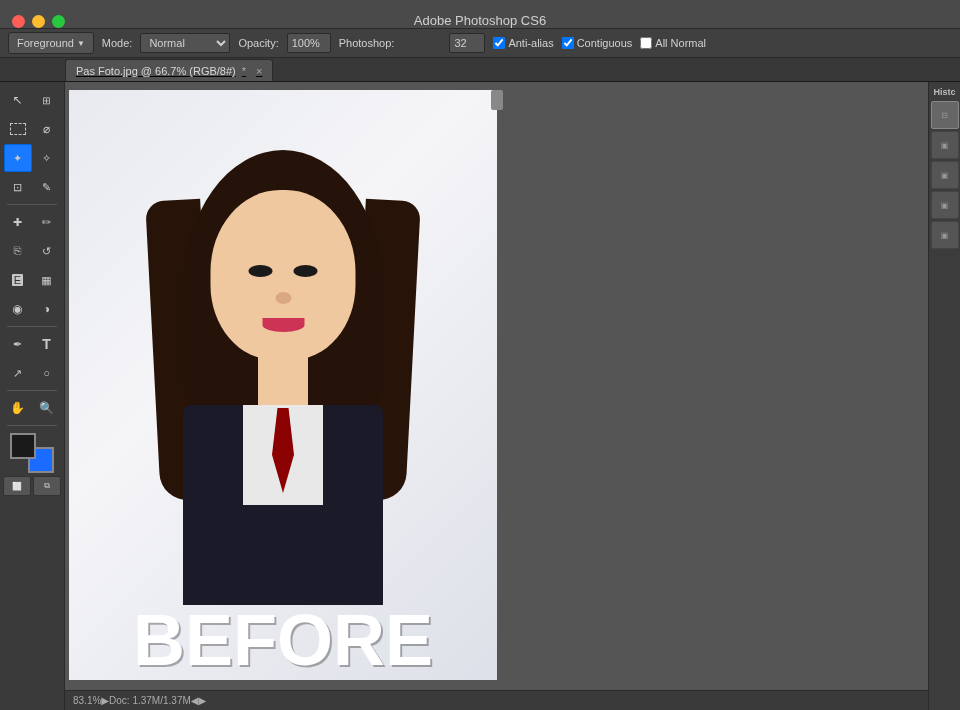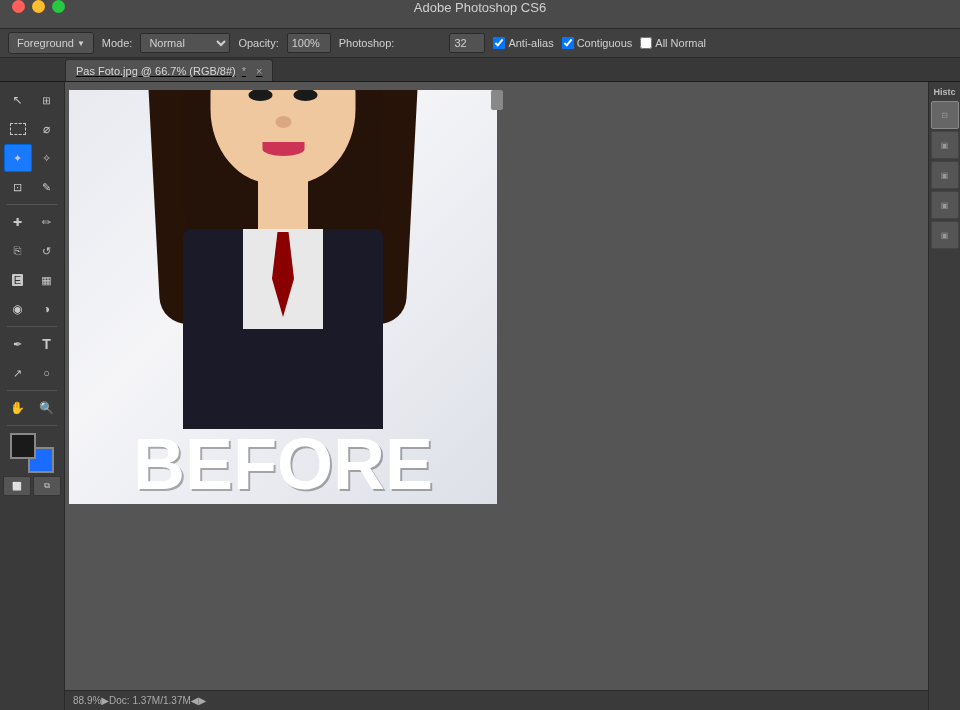--- a/index.html
+++ b/index.html
@@ -10,21 +10,21 @@
       font-family: -apple-system, BlinkMacSystemFont, 'Helvetica Neue', Arial, sans-serif;
       overflow: hidden;
       user-select: none;
     }
 
     
     .title-bar {
       height: 28px;
       background: #4a4a4a;
       display: flex;
-      align-items: flex-start;
+      align-items: flex-end;
       justify-content: center;
       position: relative;
     }
     .title-bar-title {
       color: #d0d0d0;
       font-size: 13px;
       font-weight: 500;
     }
     .traffic-lights {
       position: absolute;
@@ -582,21 +582,21 @@
 
     <div class="mode-icons">
       <div class="mode-icon-btn" style="font-size:8px;">⬜</div>
       <div class="mode-icon-btn" style="font-size:8px;">⧉</div>
     </div>
   </div>
 
   <div class="canvas-wrapper">
     <div class="canvas-scroll">
 
-      <div style="position:absolute; top:8px; left:4px; width:428px; height:414px; overflow:hidden;">
+      <div style="position:absolute; top:8px; left:4px; width:428px; height:590px; overflow:hidden;">
         <div class="gradient-overlay-before"></div>
 
         <div class="portrait-container">
           <div class="p-hair-side-l"></div>
           <div class="p-hair-side-r"></div>
           <div class="p-hair-bg"></div>
           <div class="p-face">
             <div class="p-eye-l"></div>
             <div class="p-eye-r"></div>
             <div class="p-nose"></div>
@@ -609,21 +609,21 @@
         </div>
 
         <div class="label-before">BEFORE</div>
       </div>
 
 
       <div style="position:absolute; top:8px; left:426px; width:12px; height:20px; background:#888; border-radius:2px; z-index:20; cursor:ew-resize;"></div>
     </div>
 
     <div class="bottom-bar">
-      <span class="status-text">88.9%</span>
+      <span class="status-text">83.1%</span>
       <span class="status-text">▶</span>
       <span class="status-text">Doc: 1.37M/1.37M</span>
       <span class="status-text">◀</span>
       <span class="status-text">▶</span>
     </div>
   </div>
 
   <div class="right-side-panel">
     <span class="right-panel-header">Histc</span>
     <div class="right-panel-item active">

